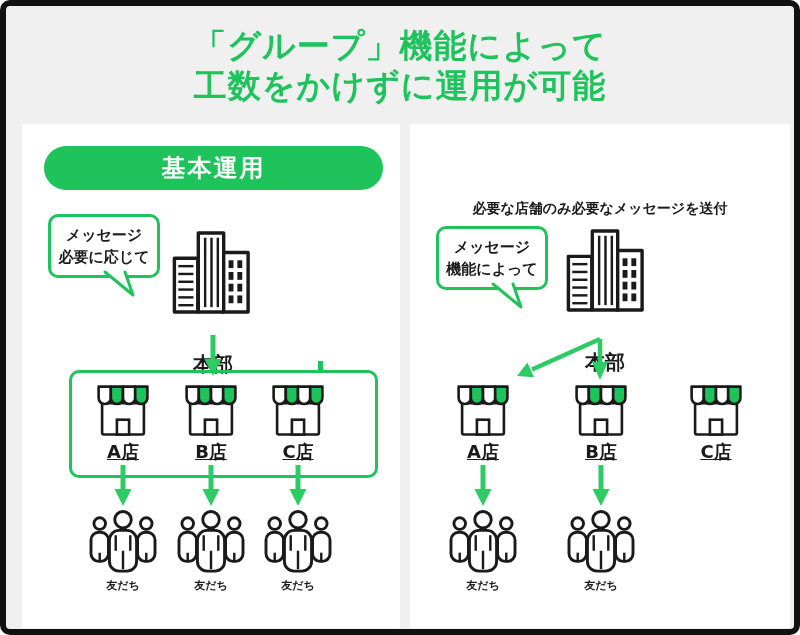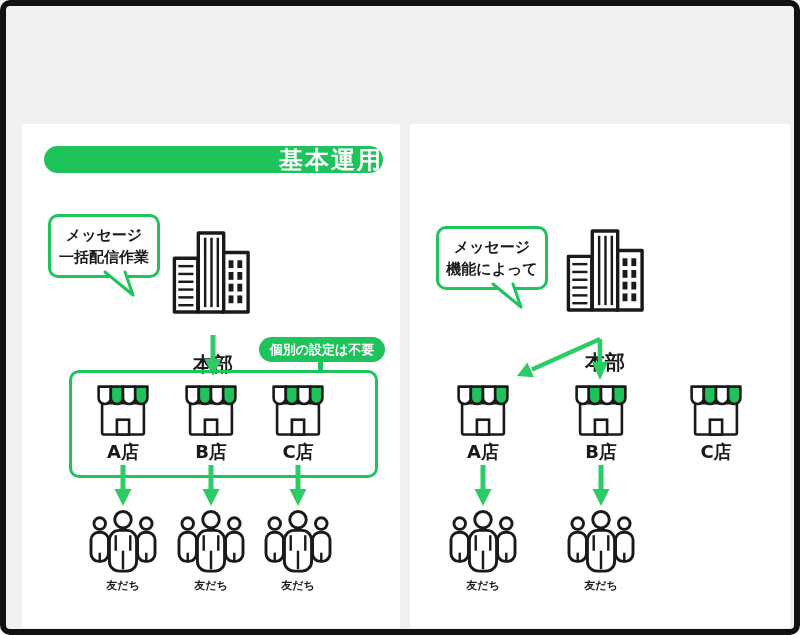--- a/index.html
+++ b/index.html
@@ -14,22 +14,22 @@
   }
   .abs{position:absolute;}
   
   .title{
     position:absolute;left:0;top:20px;width:100%;text-align:center;
     color:var(--green);font-weight:900;font-size:33px;line-height:40px;letter-spacing:1px;
   }
   
   .panel{position:absolute;top:118px;height:504px;background:var(--panel-bg);border-radius:2px;}
   .pill{
-    position:absolute;height:27px;background:var(--green);border-radius:22px;
-    display:flex;align-items:center;justify-content:flex-end;
+    position:absolute;height:44px;background:var(--green);border-radius:22px;
+    display:flex;align-items:center;justify-content:center;
     color:var(--header-text);font-weight:900;font-size:24px;letter-spacing:2px;
   }
   .subtitle{
     position:absolute;top:76px;left:0;width:100%;text-align:center;
     font-weight:900;font-size:14px;color:var(--ink);
   }
   
   .bubble{
     position:absolute;width:112px;height:64px;background:#fff;
     border:3px solid var(--green);border-radius:10px;
@@ -41,21 +41,21 @@
   .hq-label{position:absolute;width:90px;text-align:center;font-weight:900;font-size:20px;margin-top:35px;}
   .tag{
     position:absolute;height:25px;background:var(--green);border-radius:13px;
     display:flex;align-items:center;justify-content:center;
     color:#fff;font-weight:900;font-size:13px;
   }
   .tag-stem{position:absolute;width:5px;background:var(--green);}
   .group-box{position:absolute;border:3px solid var(--green);border-radius:10px;background:transparent;}
   .store{position:absolute;width:56px;text-align:center;}
   .store svg{width:56px;height:54px;display:block;}
-  .store .slabel{font-weight:900;font-size:18px;margin-top:2px;}
+  .store .slabel{font-weight:900;font-size:18px;margin-top:2px;text-decoration:underline;}
   .friend{position:absolute;width:76px;text-align:center;}
   .friend svg{width:74px;height:64px;display:block;margin:0 auto;}
   .friend .flabel{font-weight:900;font-size:11px;margin-top:4px;}
   .arrow-v{position:absolute;width:20px;height:42px;}
   svg{overflow:visible;}
 </style>
 </head>
 <body>
 
 <svg width="0" height="0" style="position:absolute" aria-hidden="true">
@@ -111,44 +111,47 @@
       <line x1="37" y1="42" x2="37" y2="61" style="stroke:var(--ink,#1a1a1a);stroke-width:2.5"></line>
       <circle cx="13" cy="14" r="6" style="fill:#fff;stroke:var(--ink,#1a1a1a);stroke-width:3"></circle>
       <circle cx="61" cy="14" r="6" style="fill:#fff;stroke:var(--ink,#1a1a1a);stroke-width:3"></circle>
       <circle cx="37" cy="10" r="8.5" style="fill:#fff;stroke:var(--ink,#1a1a1a);stroke-width:3"></circle>
     </symbol>
   </defs>
 </svg>
 
 <div id="canvas">
 
+  <div class="title">
+    <div>「グループ」機能によって</div>
+    <div>工数をかけずに運用が可能</div>
+  </div>
 
   <div class="panel" style="left:16px;width:378px;">
     <div class="pill" style="left:22px;top:22px;width:339px;">
       <span>基本運用</span>
     </div>
 
     <div class="bubble" style="left:26px;top:90px;">
       <span>メッセージ</span>
-      <span>一括配信作業</span>
+      <span>必要に応じて</span>
       <svg class="tail" viewBox="0 0 40 27">
         <path d="M2,0 L30,23 L22,0" style="fill:#fff;stroke:var(--green,#1ec35b);stroke-width:3;stroke-linejoin:round;stroke-linecap:round"></path>
       </svg>
     </div>
 
     <svg class="abs" style="left:148px;top:104px;width:82px;height:88px;">
       <use href="#sym-building" xlink:href="#sym-building"></use>
     </svg>
     <div class="hq-label" style="left:146px;top:192px;">本部</div>
 
     <svg class="arrow-v" style="left:181px;top:210px;">
       <use href="#sym-arrow" xlink:href="#sym-arrow"></use>
     </svg>
 
-    <div class="tag" style="left:237px;top:213px;width:126px;">個別の設定は不要</div>
     <div class="tag-stem" style="left:296px;top:237px;height:12px;"></div>
 
     <div class="group-box" style="left:47px;top:246px;width:309px;height:108px;"></div>
 
     <div class="store" style="left:73px;top:260px;">
       <svg>
           <use href="#sym-store" xlink:href="#sym-store"></use>
         </svg>
       <div class="slabel">A店</div>
     </div>
@@ -189,20 +192,21 @@
     </div>
     <div class="friend" style="left:238px;top:386px;">
       <svg>
           <use href="#sym-people" xlink:href="#sym-people"></use>
         </svg>
       <div class="flabel">友だち</div>
     </div>
   </div>
 
   <div class="panel" style="left:404px;width:380px;">
+    <div class="subtitle">必要な店舗のみ必要なメッセージを送付</div>
 
     <div class="bubble" style="left:26px;top:102px;">
       <span>メッセージ</span>
       <span>機能によって</span>
       <svg class="tail" viewBox="0 0 40 27">
         <path d="M2,0 L30,23 L22,0" style="fill:#fff;stroke:var(--green,#1ec35b);stroke-width:3;stroke-linejoin:round;stroke-linecap:round"></path>
       </svg>
     </div>
 
     <svg class="abs" style="left:154px;top:102px;width:82px;height:88px;">

